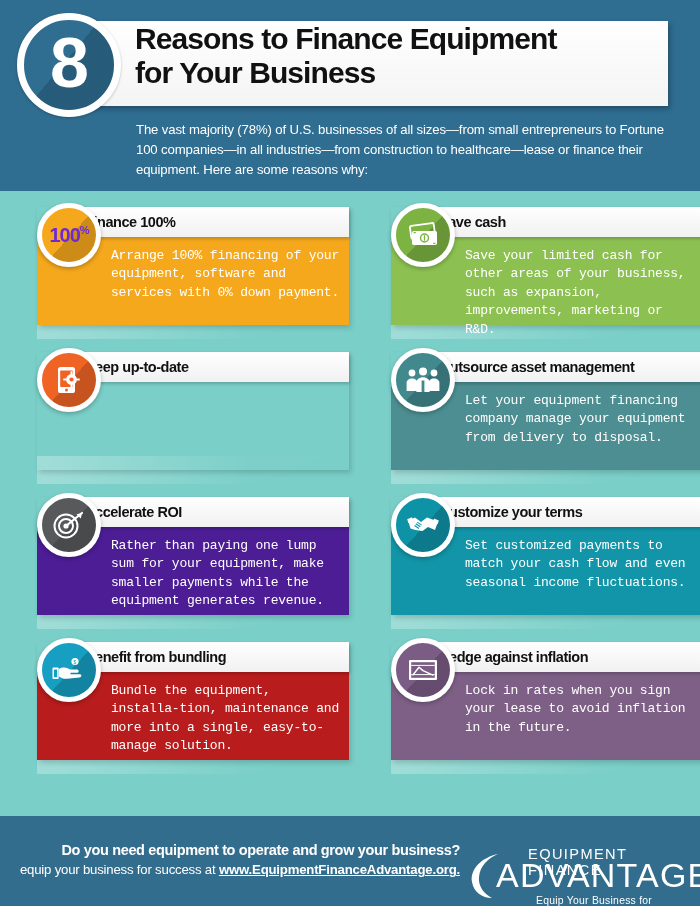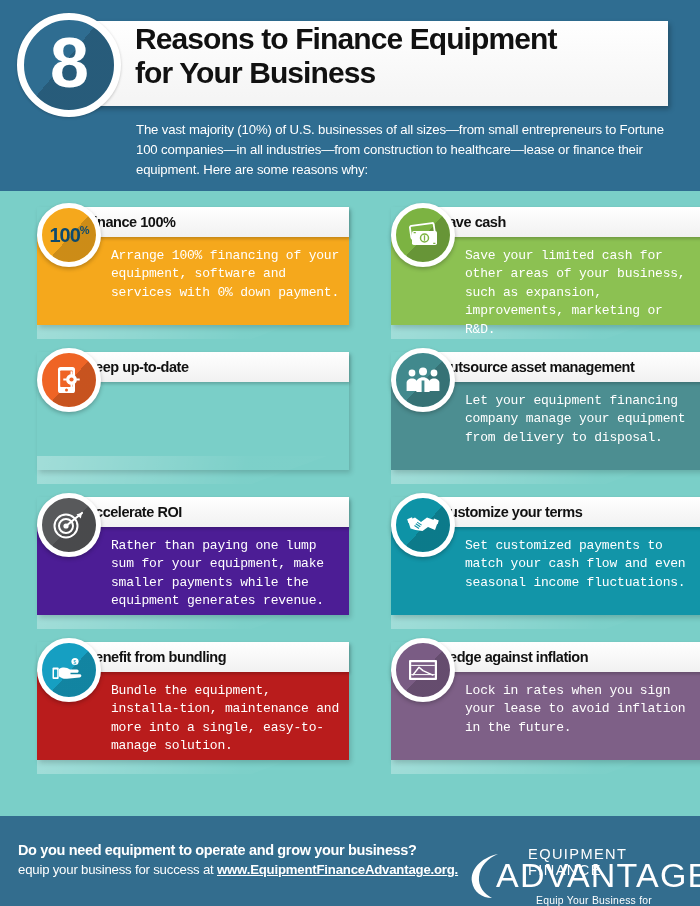--- a/index.html
+++ b/index.html
@@ -178,21 +178,21 @@
     position: absolute;
     left: 0; top: 0; right: 0; bottom: 0;
     border-radius: 50%;
     background: linear-gradient(132deg, rgba(0,0,0,0) 52%, rgba(0,0,0,0.17) 52%);
     pointer-events: none;
   }
   .icon-circle svg { position: relative; z-index: 3; display: block; }
   .icon-circle .pct {
     position: relative;
     z-index: 3;
-    color: #0c4a6e;
+    color: #6d28d9;
     font-weight: bold;
     font-size: 20px;
     letter-spacing: -1px;
     line-height: 1;
   }
   .icon-circle .pct sup { font-size: 11px; vertical-align: super; }
 
   
   .card-shadow {
     position: absolute;
@@ -213,20 +213,21 @@
     width: 700px;
     height: 90px;
     background: #336D8E;
     display: flex;
     align-items: center;
   }
   .footer-text {
     padding-left: 18px;
     width: 460px;
     color: #ffffff;
+    text-align: right;
   }
   .footer-text .f-head {
     font-size: 14.5px;
     font-weight: bold;
     letter-spacing: -0.35px;
     margin-bottom: 3px;
   }
   .footer-text .f-line {
     font-size: 13.2px;
     line-height: 1.38;
@@ -283,21 +284,21 @@
     <div class="num-circle">
       <div class="inner-shadow"></div>
       <span>8</span>
     </div>
 
     <div class="title-plate">
       <h1>Reasons to Finance Equipment
 for Your Business</h1>
     </div>
 
-    <div class="intro">The vast  majority (10%) of U.S. businesses of all sizes—from small entrepreneurs to Fortune 100 companies—in all industries—from construction to healthcare—lease or finance their equipment. Here are some reasons why:</div>
+    <div class="intro">The vast  majority (78%) of U.S. businesses of all sizes—from small entrepreneurs to Fortune 100 companies—in all industries—from construction to healthcare—lease or finance their equipment. Here are some reasons why:</div>
   </div>
 
   <div class="grid">
 
     <div class="card">
       <div class="card-shadow"></div>
       <div class="card-body">
         <div class="card-title-strip">
           <h2>Finance 100%</h2>
         </div>

